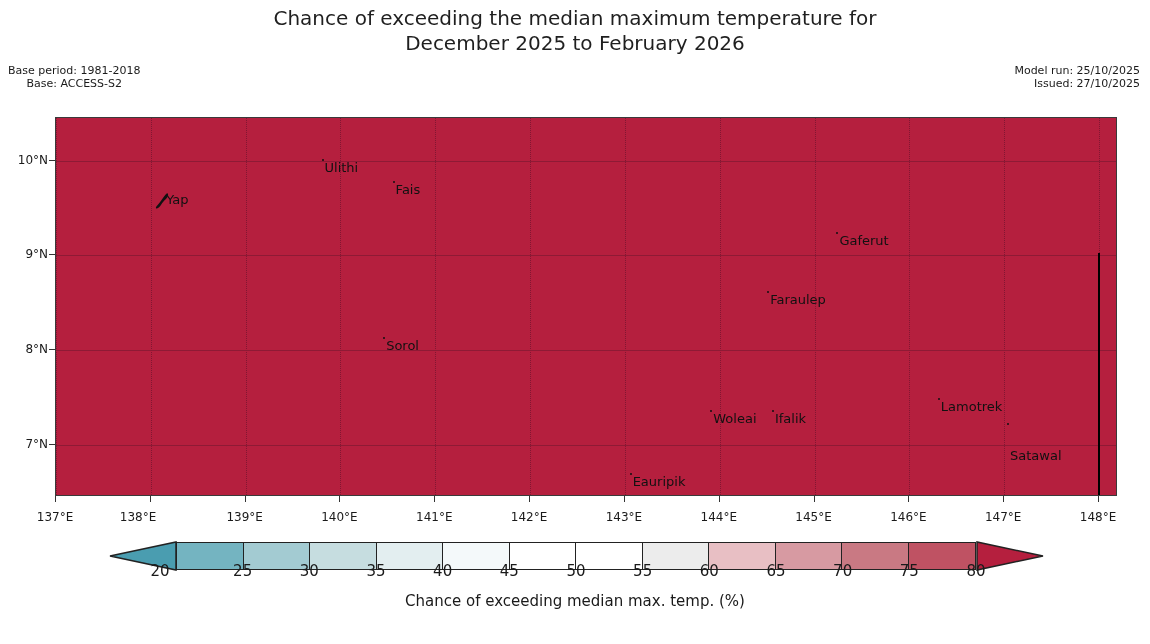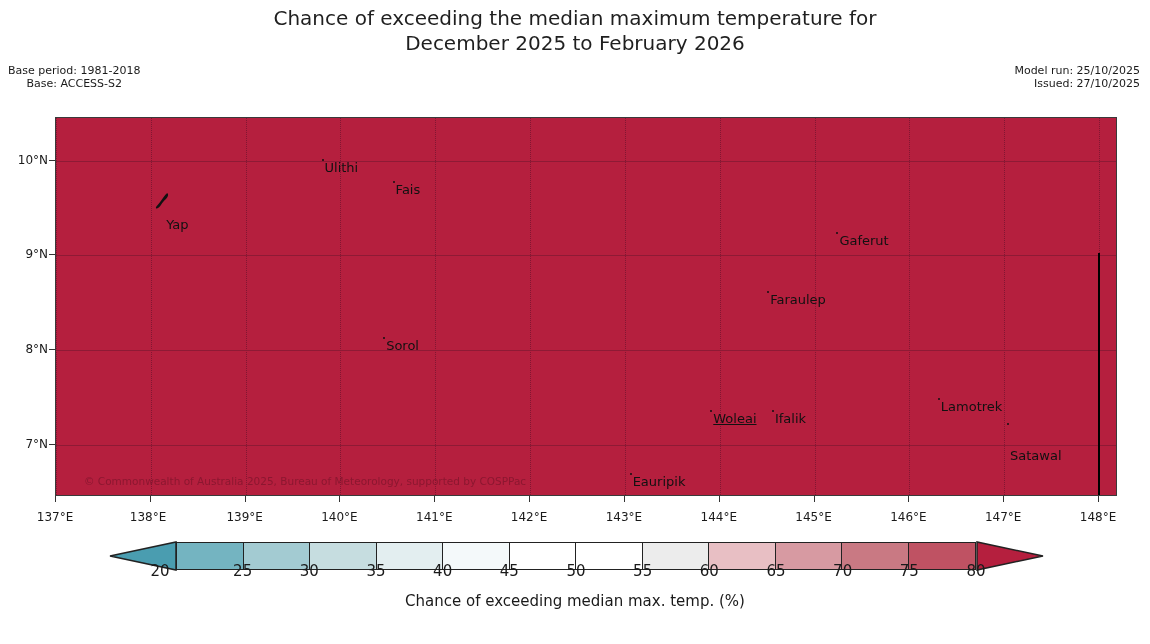--- a/index.html
+++ b/index.html
@@ -85,21 +85,20 @@
   <div>Base period: 1981-2018</div>
   <div>Base: ACCESS-S2</div>
 </div>
 
 <div class="hdr hdr-right">
   <div>Model run: 25/10/2025</div>
   <div>Issued: 27/10/2025</div>
 </div>
 
 <div class="map" id="map">
-  <div class="copyright">© Commonwealth of Australia 2025, Bureau of Meteorology, supported by COSPPac</div>
 <div class="gridv" style="left: 0px;"></div>
     <div class="gridv" style="left: 94.8214px;"></div>
     <div class="gridv" style="left: 189.643px;"></div>
     <div class="gridv" style="left: 284.464px;"></div>
     <div class="gridv" style="left: 379.286px;"></div>
     <div class="gridv" style="left: 474.107px;"></div>
     <div class="gridv" style="left: 568.929px;"></div>
     <div class="gridv" style="left: 663.75px;"></div>
     <div class="gridv" style="left: 758.571px;"></div>
     <div class="gridv" style="left: 853.393px;"></div>
@@ -110,51 +109,51 @@
     <div class="gridh" style="top: 137.387px;"></div>
     <div class="gridh" style="top: 42.6375px;"></div>
     <div class="coastline" style="left: 1042.04px; top: 135.493px; height: 243.507px;"></div>
     <div class="dot" style="left: 265.5px; top: 40.7425px;"></div>
     <div class="place" style="left: 268.5px; top: 41.7425px;">Ulithi</div>
     <div class="dot" style="left: 336.616px; top: 63.4825px;"></div>
     <div class="place" style="left: 339.616px; top: 64.4825px;">Fais</div>
     <svg width="16" height="18" viewBox="0 0 16 18" class="island" style="left: 99.1482px; top: 74.275px;">
       <path d="M12.5 1.2 C13.6 2.4 13.2 4.6 11.4 6.4 C9.6 8.2 8.4 9.2 7.2 11 C6.2 12.6 5.2 14.4 3.4 15.8 C2.4 16.6 1.4 16.8 1.0 16.2 C0.7 15.6 1.2 14.6 2.2 13.6 C3.8 12.0 5.0 10.4 6.2 8.6 C7.6 6.4 9.0 4.6 10.6 2.6 C11.3 1.7 12.0 0.9 12.5 1.2 Z" fill="#111"></path>
     </svg>
-    <div class="place" style="left: 110.148px; top: 99px; text-align: center;">Yap</div>
+    <div class="place" style="left: 110.148px; top: 74px; text-align: center;">Yap</div>
     <div class="dot" style="left: 780.38px; top: 113.7px;"></div>
     <div class="place" style="left: 783.38px; top: 114.7px;">Gaferut</div>
     <div class="dot" style="left: 711.161px; top: 173.393px;"></div>
     <div class="place" style="left: 714.161px; top: 174.393px;">Faraulep</div>
     <div class="dot" style="left: 327.134px; top: 218.872px;"></div>
     <div class="place" style="left: 330.134px; top: 219.872px;">Sorol</div>
     <div class="dot" style="left: 881.839px; top: 279.512px;"></div>
     <div class="place" style="left: 884.839px; top: 280.512px;">Lamotrek</div>
     <div class="dot" style="left: 654.268px; top: 291.83px;"></div>
-    <div class="place" style="left: 657.268px; top: 292.83px; text-decoration: underline;">Woleai</div>
+    <div class="place" style="left: 657.268px; top: 292.83px;">Woleai</div>
     <div class="dot" style="left: 715.902px; top: 291.83px;"></div>
     <div class="place" style="left: 718.902px; top: 292.83px;">Ifalik</div>
     <div class="dot" style="left: 951.059px; top: 305.095px;"></div>
     <div class="place" style="left: 954.059px; top: 306.095px; margin-top: 24px;">Satawal</div>
     <div class="dot" style="left: 573.67px; top: 355.312px;"></div>
     <div class="place" style="left: 576.67px; top: 356.312px;">Eauripik</div>
   </div>
 
 <div id="axes">
     <div class="ylab" style="top: 443.887px;">7°N</div>
     <div class="ticky" style="top: 443.887px;"></div>
     <div class="ylab" style="top: 349.137px;">8°N</div>
     <div class="ticky" style="top: 349.137px;"></div>
     <div class="ylab" style="top: 254.387px;">9°N</div>
     <div class="ticky" style="top: 254.387px;"></div>
     <div class="ylab" style="top: 159.637px;">10°N</div>
     <div class="ticky" style="top: 159.637px;"></div>
     <div class="xlab" style="left: 55px;">137°E</div>
     <div class="tickx" style="left: 55px;"></div>
-    <div class="xlab" style="left: 148px;">138°E</div>
+    <div class="xlab" style="left: 138px;">138°E</div>
     <div class="tickx" style="left: 149.821px;"></div>
     <div class="xlab" style="left: 244.643px;">139°E</div>
     <div class="tickx" style="left: 244.643px;"></div>
     <div class="xlab" style="left: 339.464px;">140°E</div>
     <div class="tickx" style="left: 339.464px;"></div>
     <div class="xlab" style="left: 434.286px;">141°E</div>
     <div class="tickx" style="left: 434.286px;"></div>
     <div class="xlab" style="left: 529.107px;">142°E</div>
     <div class="tickx" style="left: 529.107px;"></div>
     <div class="xlab" style="left: 623.929px;">143°E</div>

